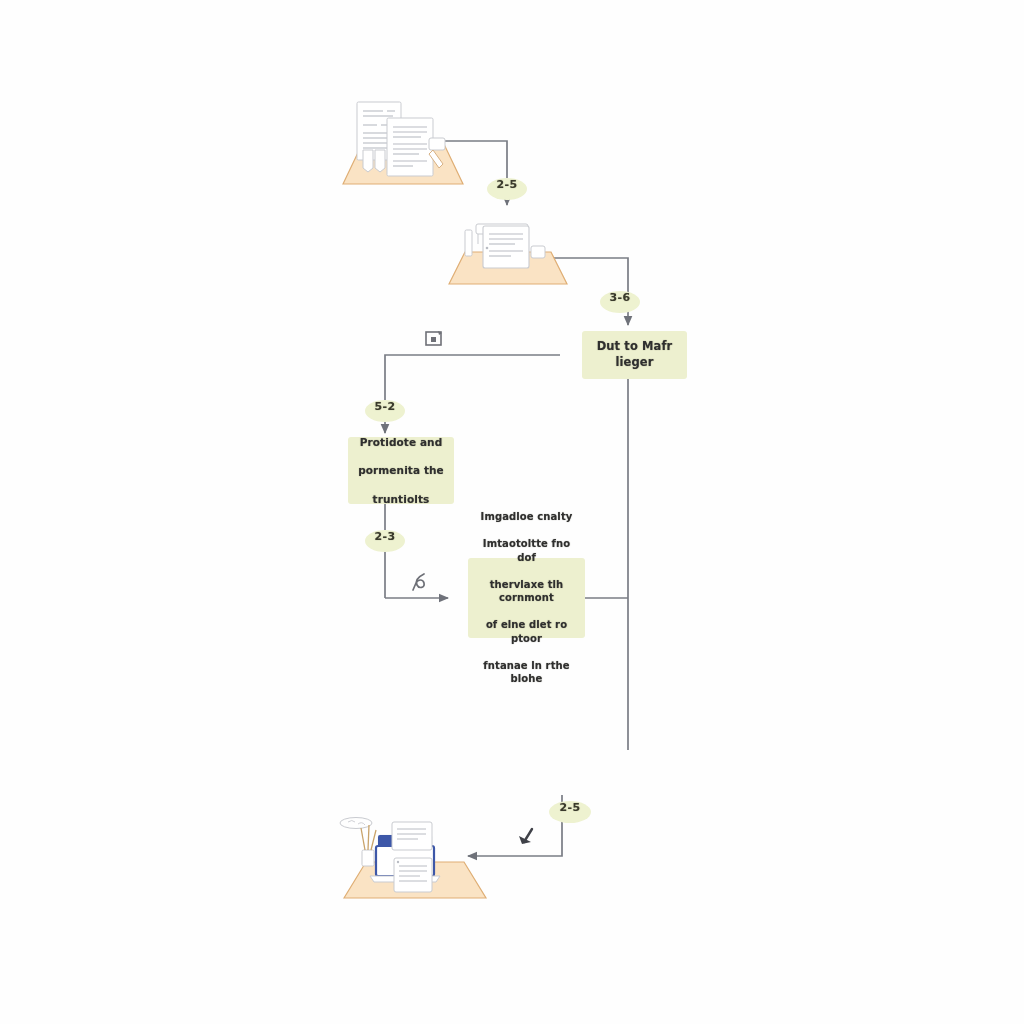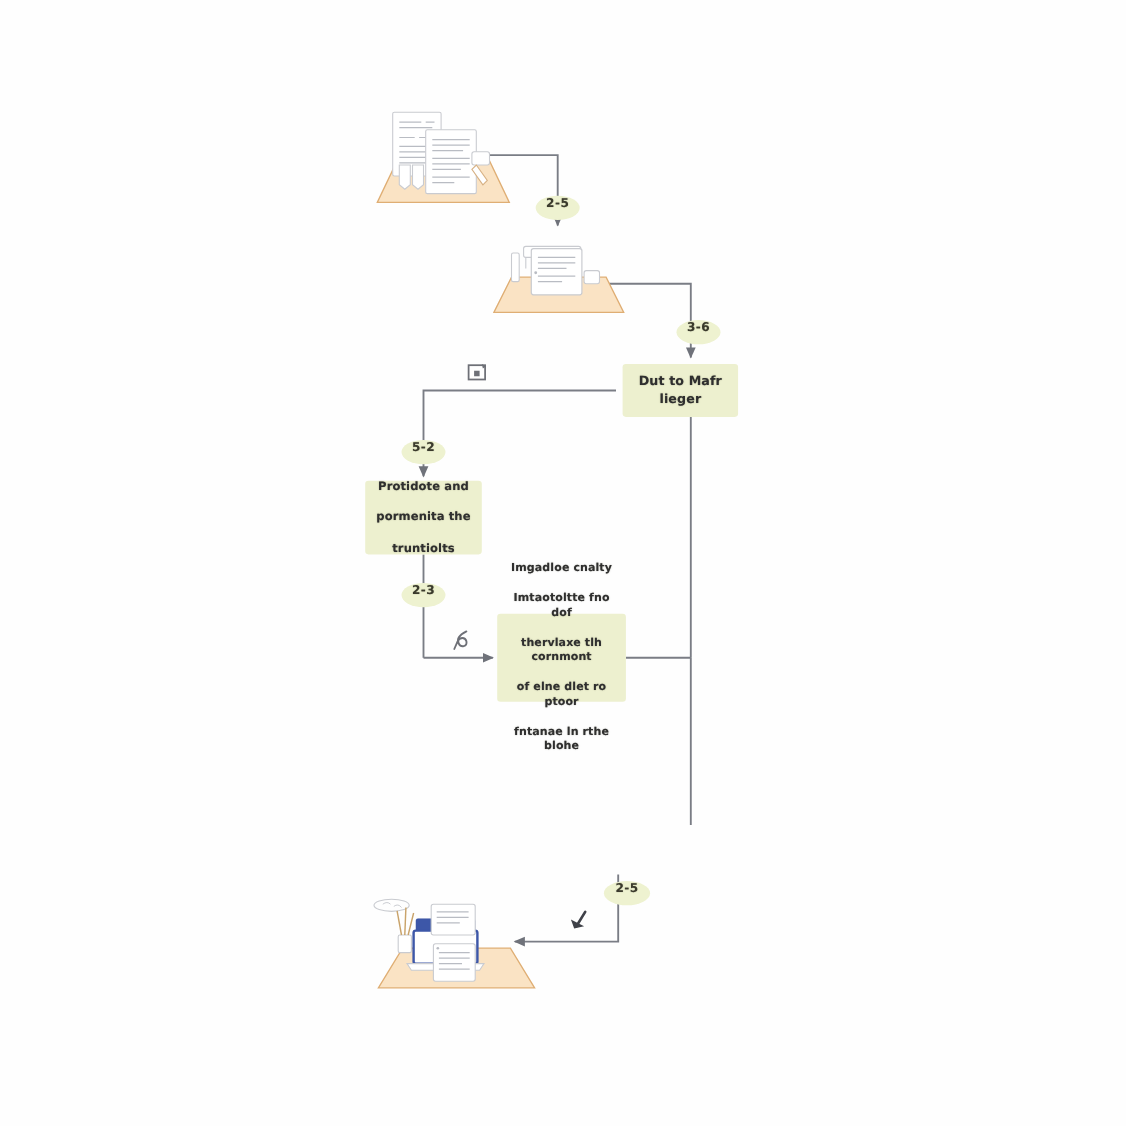--- a/index.html
+++ b/index.html
@@ -35,20 +35,21 @@
     font-weight: bold;
     text-align: center;
     display: flex;
     align-items: center;
     justify-content: flex-end;
     padding: 6px 10px;
     line-height: 1.35;
     letter-spacing: .1px;
     filter: blur(0.45px);
     text-shadow: 0 0 1.1px rgba(60,60,40,.55);
+    margin-left: 16px;
   }
   .node span { display: block; width: 100%; }
 
   #node-ledger  { left: 566px; top: 331px; width: 105px; height: 48px; font-size: 11.5px; }
   #node-protocol{ left: 332px; top: 437px; width: 106px; height: 67px; font-size: 10.5px; }
   #node-inspect { left: 452px; top: 558px; width: 117px; height: 80px; font-size: 10px; }
   #node-draft   { left: 500px; top: 705px; width: 123px; height: 90px; font-size: 10px; }
 
   
   .badge {
@@ -59,21 +60,21 @@
     font-family: "DejaVu Sans", sans-serif;
     font-weight: bold;
     font-size: 11px;
     display: flex;
     justify-content: center;
     letter-spacing: .4px;
     filter: blur(0.4px);
     text-shadow: 0 0 1px rgba(60,60,40,.5);
   }
   #badge-a { left: 487px; top: 178px; width: 40px; height: 22px; }
-  #badge-b { left: 615px; top: 291px; width: 40px; height: 22px; }
+  #badge-b { left: 600px; top: 291px; width: 40px; height: 22px; }
   #badge-c { left: 365px; top: 400px; width: 40px; height: 22px; }
   #badge-d { left: 365px; top: 530px; width: 40px; height: 22px; }
   #badge-e { left: 549px; top: 801px; width: 42px; height: 22px; }
 
   
   .illus { position: absolute; }
   #illus-docs      { left: 325px; top: 92px;  width: 150px; height: 100px; }
   #illus-scanner   { left: 443px; top: 212px; width: 130px; height: 78px; }
   #illus-workspace { left: 336px; top: 806px; width: 160px; height: 100px; }
 

